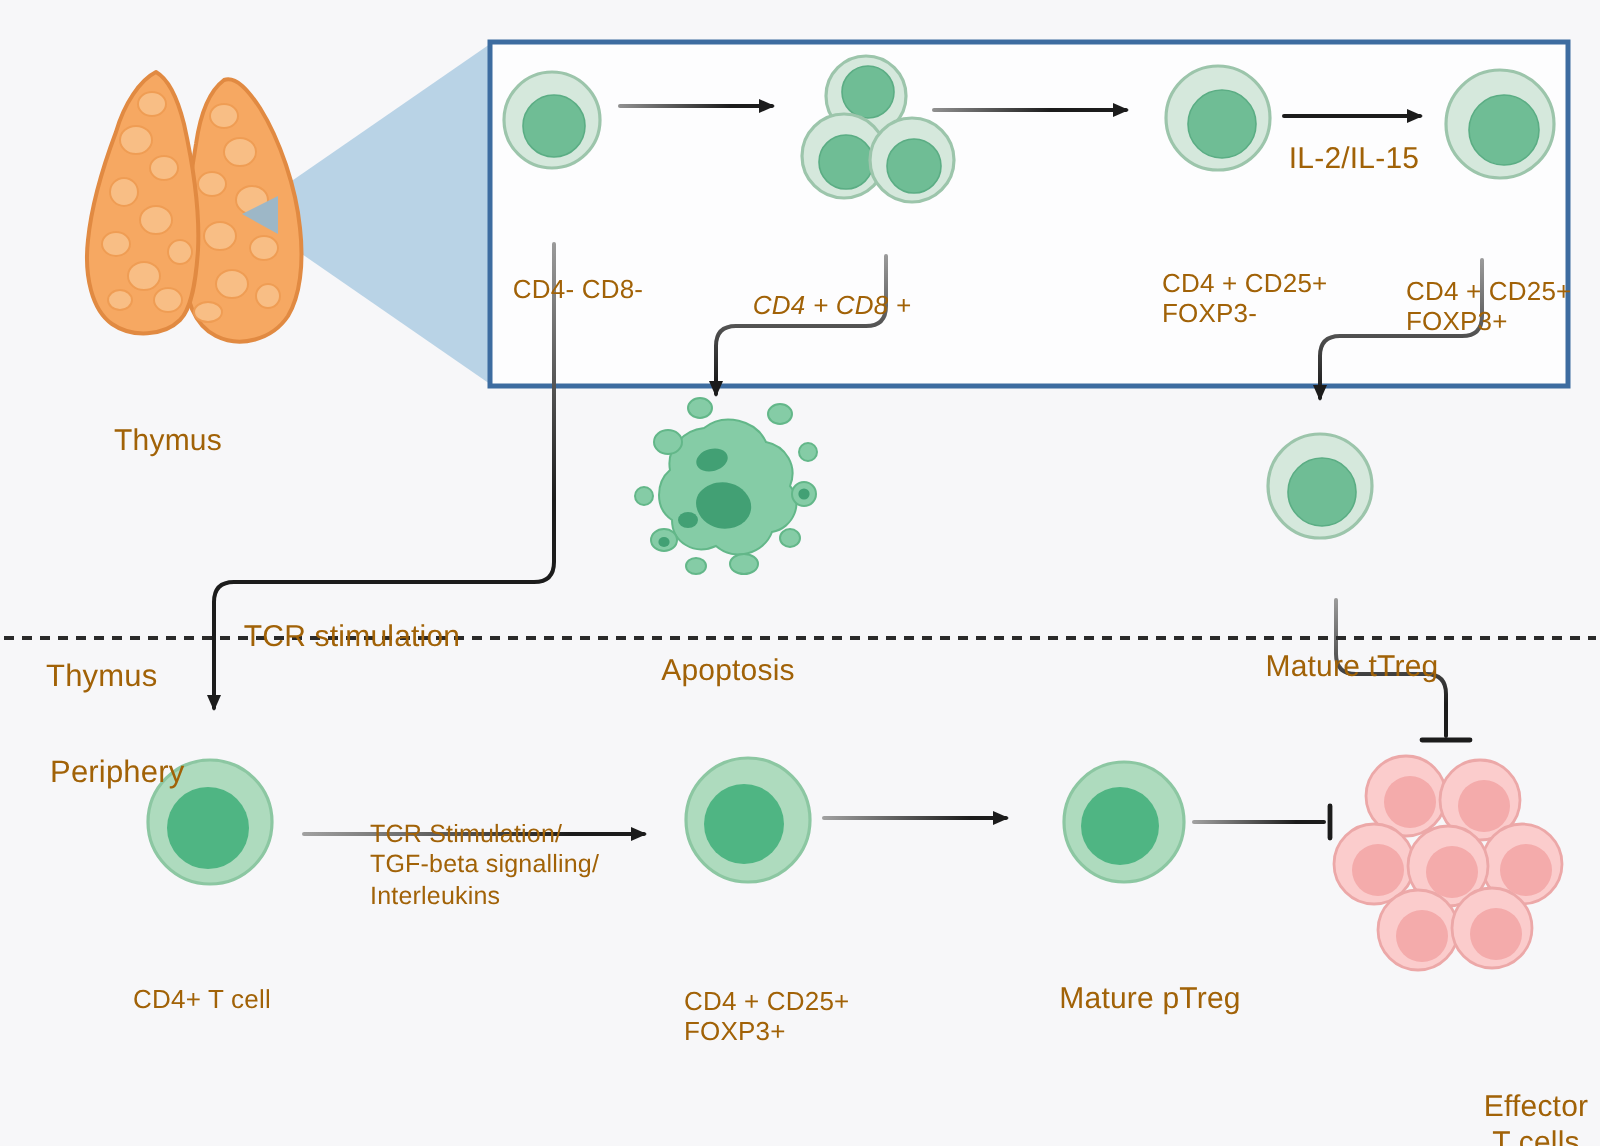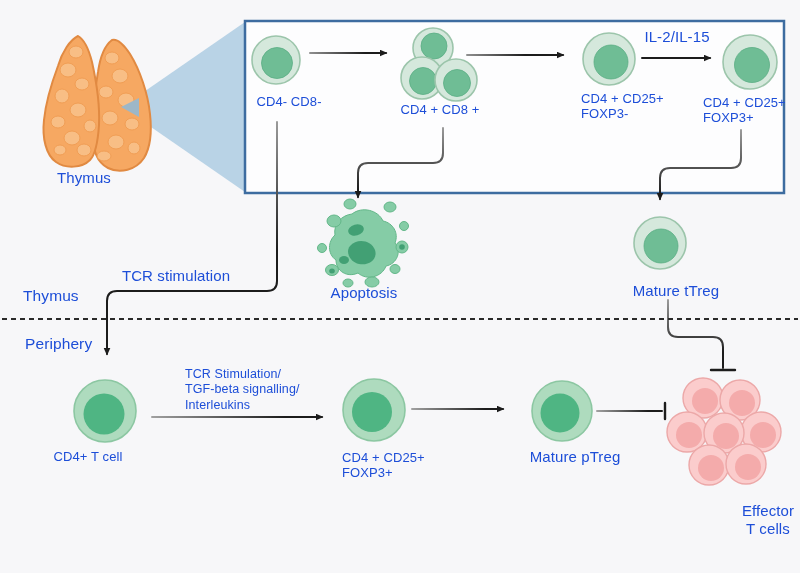--- a/index.html
+++ b/index.html
@@ -4,21 +4,21 @@
 <style>
   html,body{margin:0;padding:0;background:#e9e9ec;}
   #canvas{
     position:relative;width:800px;height:573px;background:#f7f7f9;
     font-family:"Liberation Sans",sans-serif;color:#1e1e1e;overflow:hidden;
     margin:0 auto;
   }
   #scene{position:absolute;left:0;top:0;}
   .lbl{
     position:absolute;white-space:pre-line;line-height:1.17;
-    color:#1d4ed8;letter-spacing:0.1px;
+    color:#a16207;letter-spacing:0.1px;margin-top:43px;
   }
   .lbl.c{transform:translateX(-50%);text-align:center;}
   .f15{font-size:15px;}
   .f13{font-size:13px;}
   .f12{font-size:12px;}
   .f125{font-size:12.5px;line-height:1.22;}
   .region{font-size:15.5px;}
 </style>
 </head>
 <body>
@@ -202,32 +202,32 @@
           <circle cx="763" cy="435" r="13"></circle>
         <circle cx="726" cy="436" r="13"></circle>
         <circle cx="711" cy="468" r="13"></circle>
           <circle cx="748" cy="467" r="13"></circle>
       </g>
     </g>
   </svg>
 
   <div class="lbl c f15" style="left:84px;top:169px;">Thymus</div>
   <div class="lbl c f13" style="left:289px;top:94px;">CD4- CD8-</div>
-  <div class="lbl c f13" style="left:440px;top:102px;">CD4 + CD8 +</div>
+  <div class="lbl c f13" style="left:416px;top:102px;font-style:italic;">CD4 + CD8 +</div>
   <div class="lbl c f15" style="left:677px;top:28px;">IL-2/IL-15</div>
   <div class="lbl f13" style="left:581px;top:91px;">CD4 + CD25+
 FOXP3-</div>
   <div class="lbl f13" style="left:703px;top:95px;">CD4 + CD25+
 FOXP3+</div>
   <div class="lbl c f15" style="left:364px;top:284px;">Apoptosis</div>
   <div class="lbl c f15" style="left:676px;top:282px;">Mature tTreg</div>
   <div class="lbl region" style="left:23px;top:287px;">Thymus</div>
   <div class="lbl region" style="left:25px;top:335px;">Periphery</div>
   <div class="lbl c f15" style="left:176px;top:267px;">TCR stimulation</div>
-  <div class="lbl c f13" style="left:88px;top:449px;">CD4+ T cell</div>
+  <div class="lbl c f13" style="left:101px;top:449px;">CD4+ T cell</div>
   <div class="lbl f125" style="left:185px;top:367px;">TCR Stimulation/
 TGF-beta signalling/
 Interleukins</div>
   <div class="lbl f13" style="left:342px;top:450px;">CD4 + CD25+
 FOXP3+</div>
   <div class="lbl c f15" style="left:575px;top:448px;">Mature pTreg</div>
   <div class="lbl c f15" style="left:768px;top:502px;">Effector T cells</div>
 </div>
 
 </body></html>

